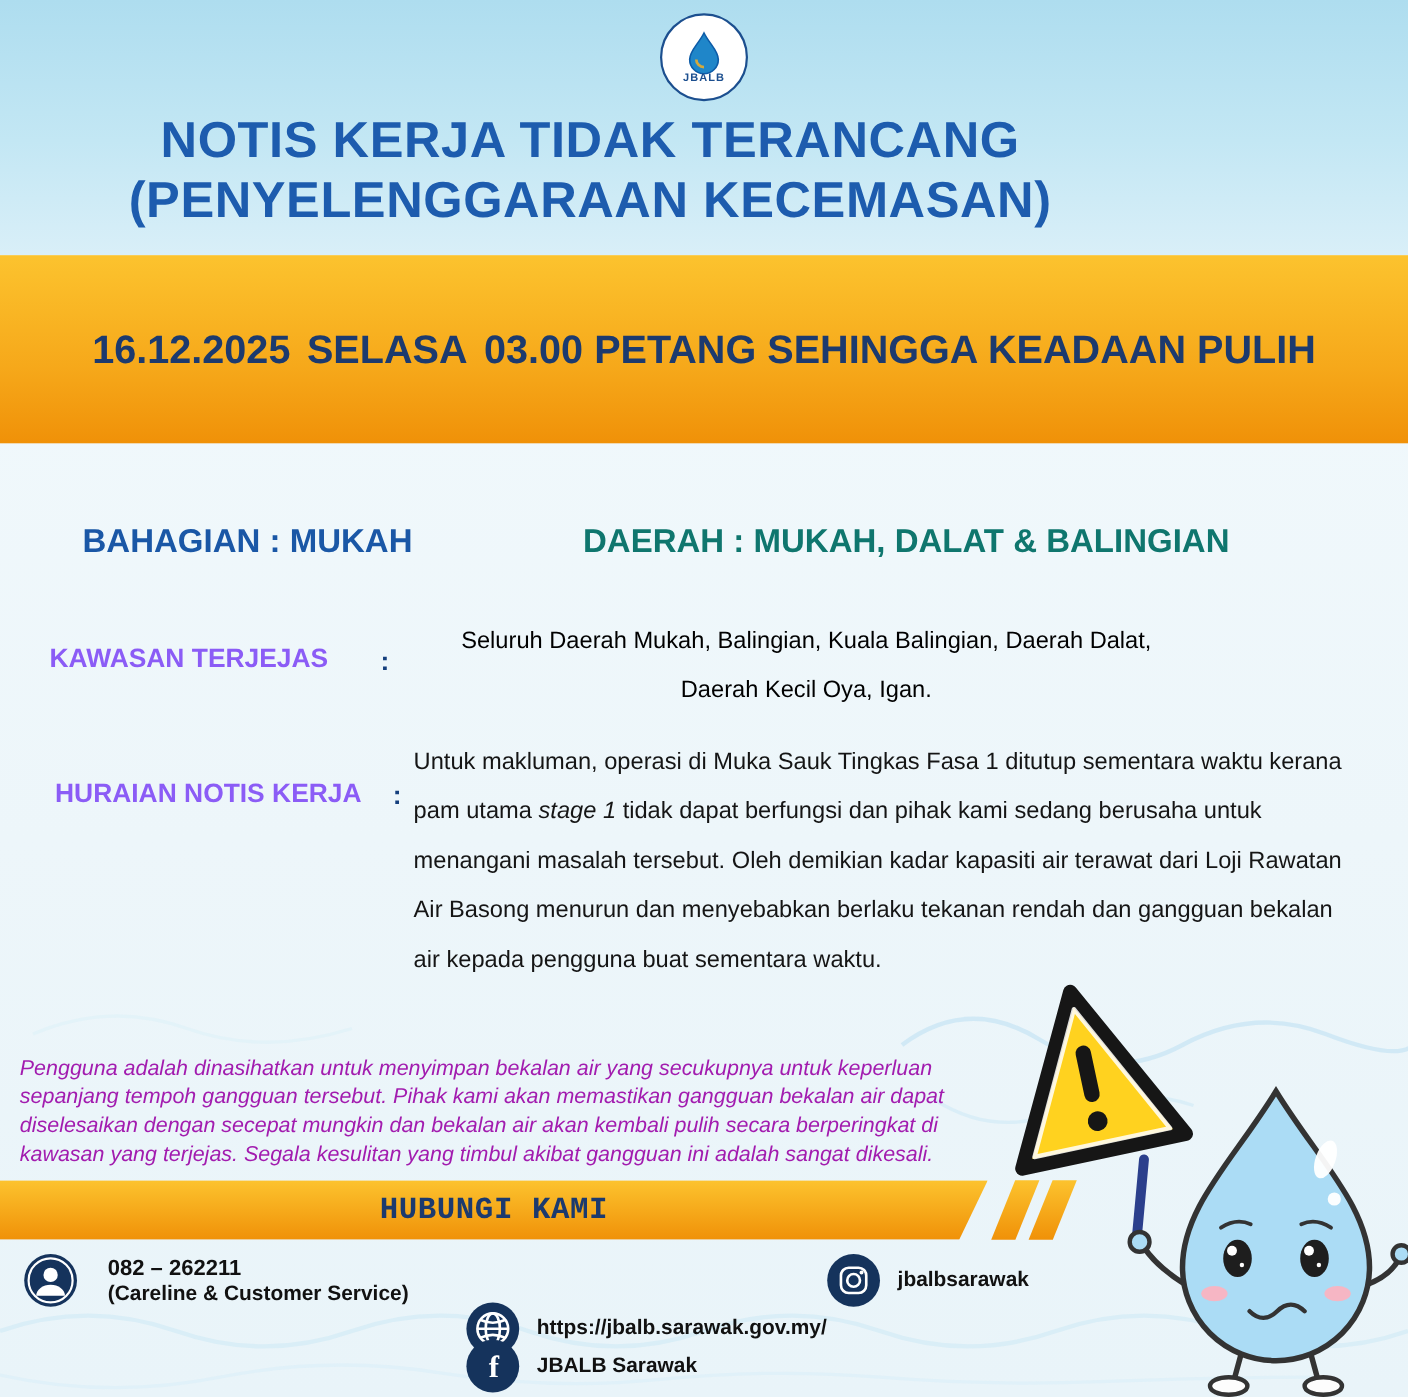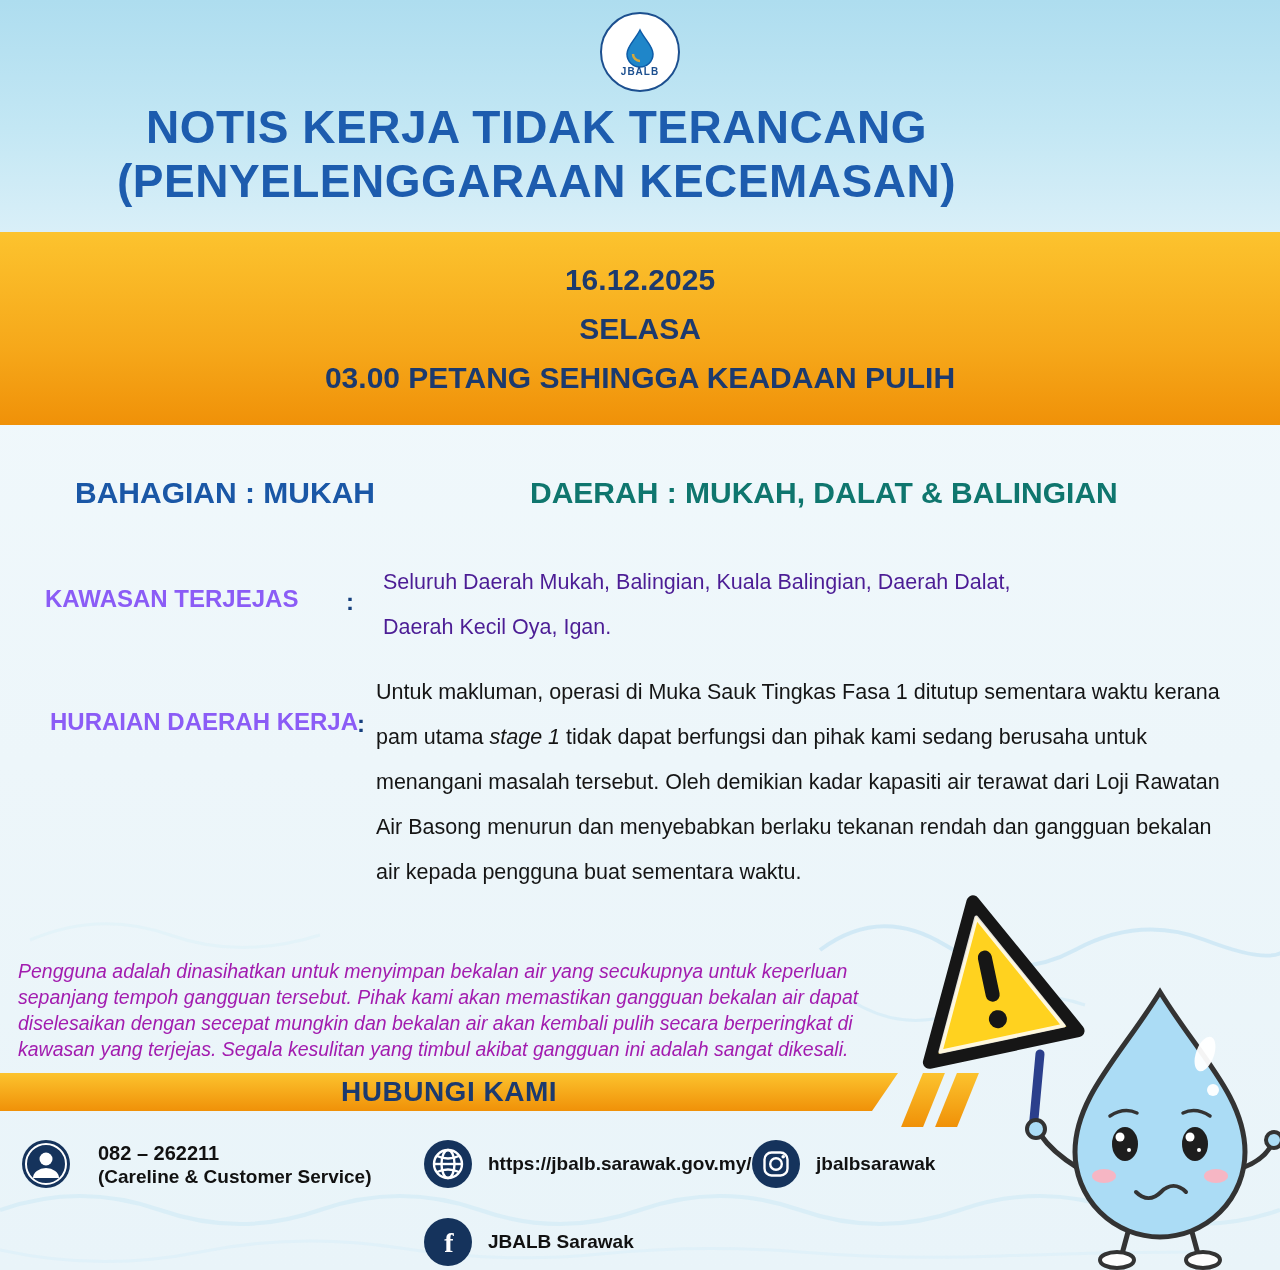--- a/index.html
+++ b/index.html
@@ -25,73 +25,73 @@
   }
   .logo .jbalb-text { font-size:10px; font-weight:bold; color:#1c4f8f; letter-spacing:1px; margin-top:-2px; }
   .title {
     position:absolute; top:100px; left:0; width:1073px;
     text-align:center; font-weight:bold; color:#1d5cae;
     font-size:46px; line-height:54px; letter-spacing:0.5px;
   }
 
   
   .banner {
-    position:absolute; top:232px; left:0; width:1280px; height:193px;
+    position:absolute; top:232px; left:0; width:1280px; height:171px;
     background:linear-gradient(180deg,#fcc32e 0%, #f6a81a 60%, #f09108 100%);
-    display:flex; flex-direction:column; align-items:center; justify-content:center;
-    gap:15px; color:#1c3a6e; font-weight:bold; font-size:30px;
+    display:flex; flex-direction:row; align-items:center; justify-content:center;
+    gap:15px; color:#1c3a6e; font-weight:bold; font-size:36px;
   }
 
   
   .bahagian { position:absolute; top:476px; left:75px; font-size:30px; font-weight:bold; color:#1a57a6; }
   .daerah   { position:absolute; top:476px; left:530px; font-size:30px; font-weight:bold; color:#0f766e; }
 
   
   .row-label { font-size:24px; font-weight:bold; color:#8b5cf6; }
   .row-colon { font-size:24px; font-weight:bold; color:#153f7d; }
   .kawasan-label { position:absolute; top:585px; left:45px; }
   .kawasan-colon { position:absolute; top:588px; left:346px; }
   .kawasan-text  { position:absolute; top:560px; left:383px; width:700px;
-                   font-size:21.5px; line-height:45px; color:#4c1d95; }
+                   font-size:21.5px; line-height:45px; color:#000000;text-align:center; }
   .huraian-label { position:absolute; top:708px; left:50px; }
   .huraian-colon { position:absolute; top:710px; left:357px; }
   .huraian-text  { position:absolute; top:670px; left:376px; width:845px;
                    font-size:21.5px; line-height:45px; color:#151515; }
   .huraian-text em { font-style:italic; }
 
   
   .advisory {
     position:absolute; top:958px; left:18px; width:915px;
     font-size:19.5px; line-height:26px; font-style:italic; color:#a21caf;
   }
 
   
   .contact-banner {
-    position:absolute; top:1073px; left:0; width:898px; height:38px;
+    position:absolute; top:1073px; left:0; width:898px; height:54px;
     background:linear-gradient(180deg,#fcc32e 0%, #f09108 100%);
     clip-path:polygon(0 0, 100% 0, calc(100% - 26px) 100%, 0 100%);
     display:flex; align-items:center; justify-content:center;
-    font-size:28px; font-weight:bold; color:#1c3a6e; letter-spacing:0.5px;
+    font-size:28px; font-weight:bold; color:#1c3a6e; letter-spacing:0.5px;font-family:Liberation Mono, monospace;
   }
   .stripe {
     position:absolute; top:1073px; width:22px; height:54px;
     background:linear-gradient(180deg,#fcc32e 0%, #f09108 100%);
     transform:skewX(-22deg);
   }
   .stripe.s1 { left:912px; }
   .stripe.s2 { left:946px; }
 
   
   .contact-item { position:absolute; display:flex; align-items:center; gap:16px; }
   .icon-circle {
     width:48px; height:48px; border-radius:50%; background:#15335c;
     display:flex; align-items:center; justify-content:center; flex-shrink:0;
   }
   .c-phone { top:1140px; left:22px;gap:28px; }
-  .c-web   { top:1140px; left:424px; }
+  .c-web   { top:1184px; left:424px; }
   .c-insta { top:1140px; left:752px;align-items:center; }
   .c-fb    { top:1218px; left:424px; }
   .phone-text { font-size:20px; font-weight:bold; color:#111; line-height:26px; }
   .phone-sub  { font-size:19px; font-weight:bold; color:#111; }
   .link-text  { font-size:19px; font-weight:bold; color:#111; }
 
   
   .decor { position:absolute; pointer-events:none; }
 </style>
 </head>
@@ -128,21 +128,21 @@
 <div class="bahagian">BAHAGIAN : MUKAH</div>
 <div class="daerah">DAERAH : MUKAH, DALAT &amp; BALINGIAN</div>
 
 <div class="row-label kawasan-label">KAWASAN TERJEJAS</div>
 <div class="row-colon kawasan-colon">:</div>
 <div class="kawasan-text">
   <div>Seluruh Daerah Mukah, Balingian, Kuala Balingian, Daerah Dalat,</div>
   <div>Daerah Kecil Oya, Igan.</div>
 </div>
 
-<div class="row-label huraian-label">HURAIAN DAERAH KERJA</div>
+<div class="row-label huraian-label">HURAIAN NOTIS KERJA</div>
 <div class="row-colon huraian-colon">:</div>
 <p class="huraian-text"><span>Untuk makluman, operasi di Muka Sauk Tingkas Fasa 1 ditutup sementara waktu kerana pam utama </span><em>stage 1</em><span> tidak dapat berfungsi dan pihak kami sedang berusaha untuk menangani masalah tersebut. Oleh demikian kadar kapasiti air terawat dari Loji Rawatan Air Basong  menurun dan menyebabkan berlaku tekanan rendah dan gangguan bekalan air kepada  pengguna buat sementara waktu.</span></p>
 
 <p class="advisory">Pengguna adalah dinasihatkan untuk menyimpan bekalan air yang secukupnya untuk keperluan sepanjang tempoh gangguan tersebut. Pihak kami akan memastikan gangguan bekalan air dapat diselesaikan dengan secepat mungkin dan bekalan air akan kembali pulih secara berperingkat di kawasan yang terjejas. Segala kesulitan yang timbul akibat gangguan ini adalah sangat dikesali.</p>
 
 <svg class="decor" style="left:890px; top:872px;" width="390" height="398" viewBox="0 0 390 398">
 
   <g transform="rotate(-12 100 110)">
     <path d="M100,28 L176,176 L24,176 Z" fill="#ffd21f" stroke="#161616" stroke-width="13" stroke-linejoin="round"></path>
     <path d="M100,44 L163,168 L37,168 Z" fill="none" stroke="#ffffff" stroke-width="4" stroke-linejoin="round" opacity="0.85"></path>

